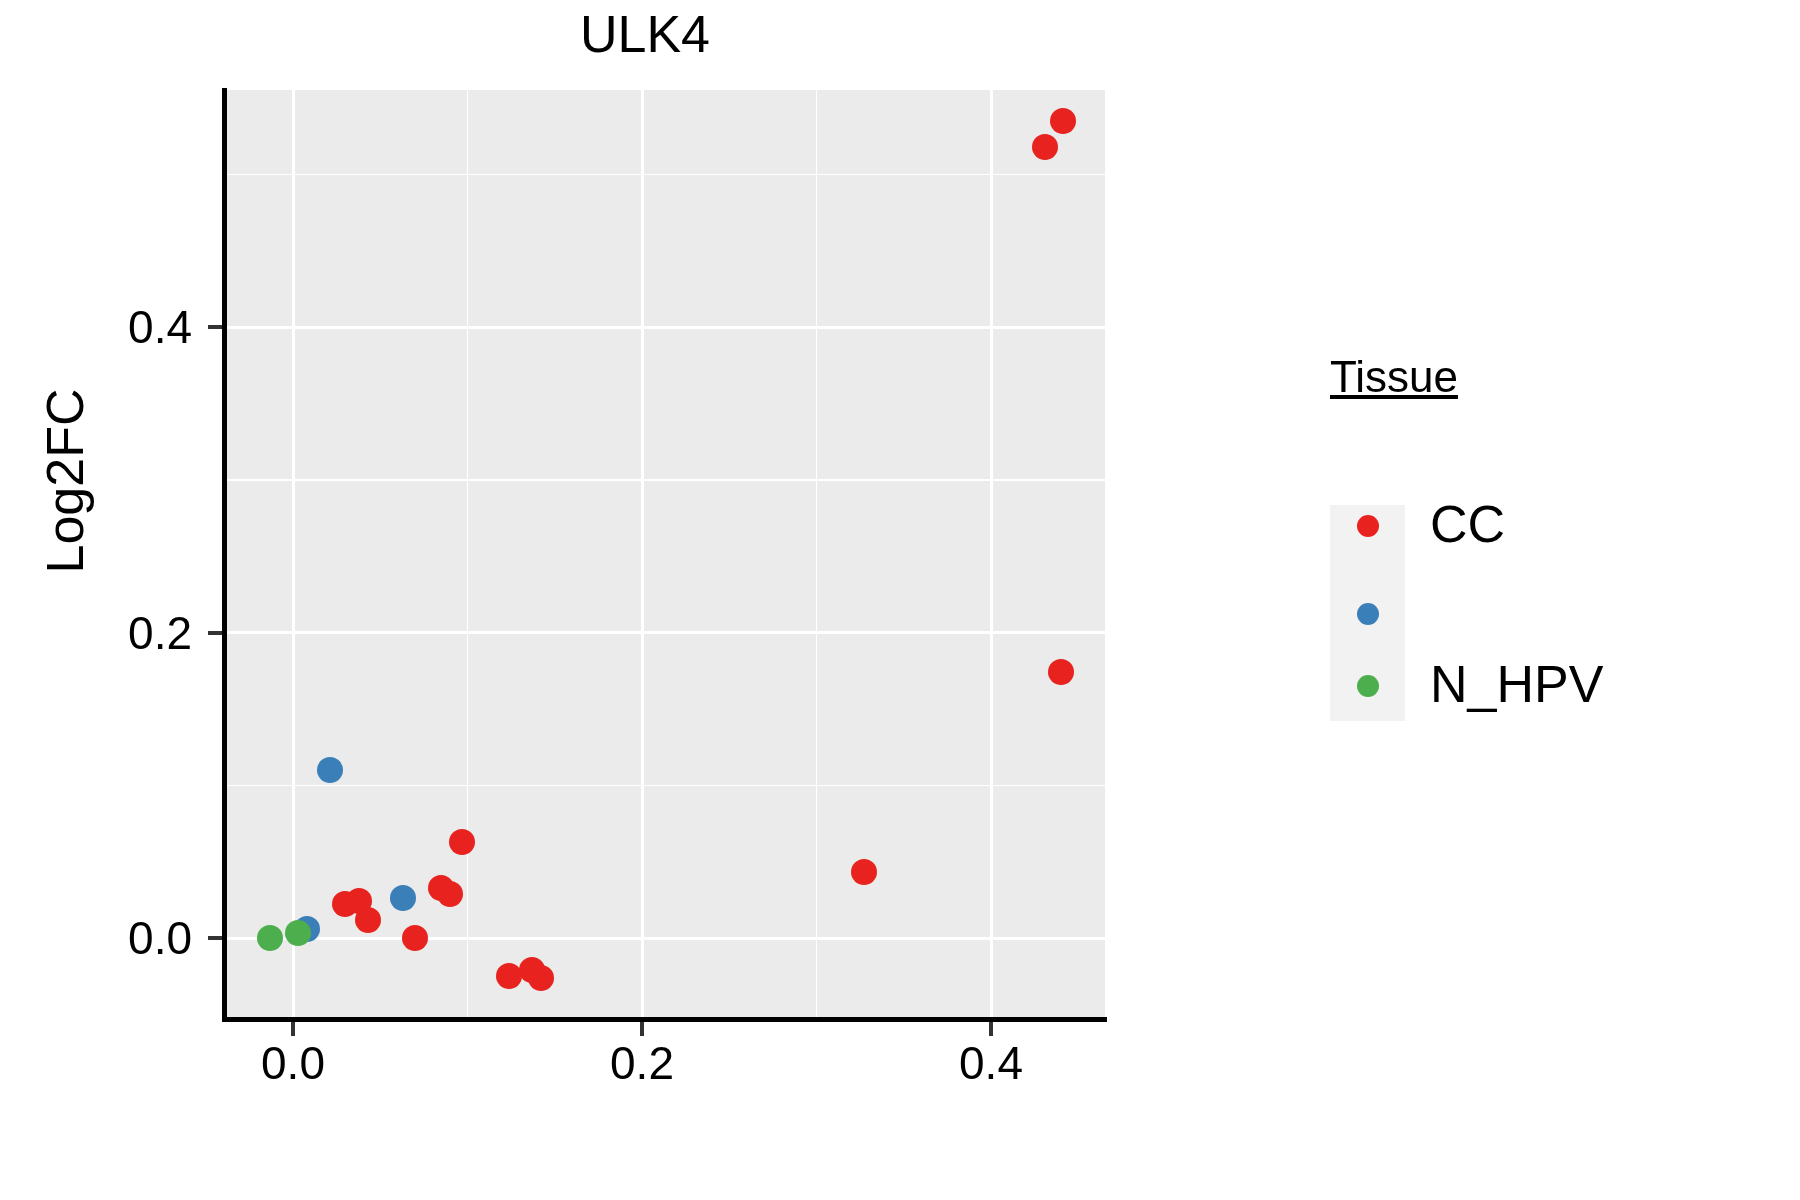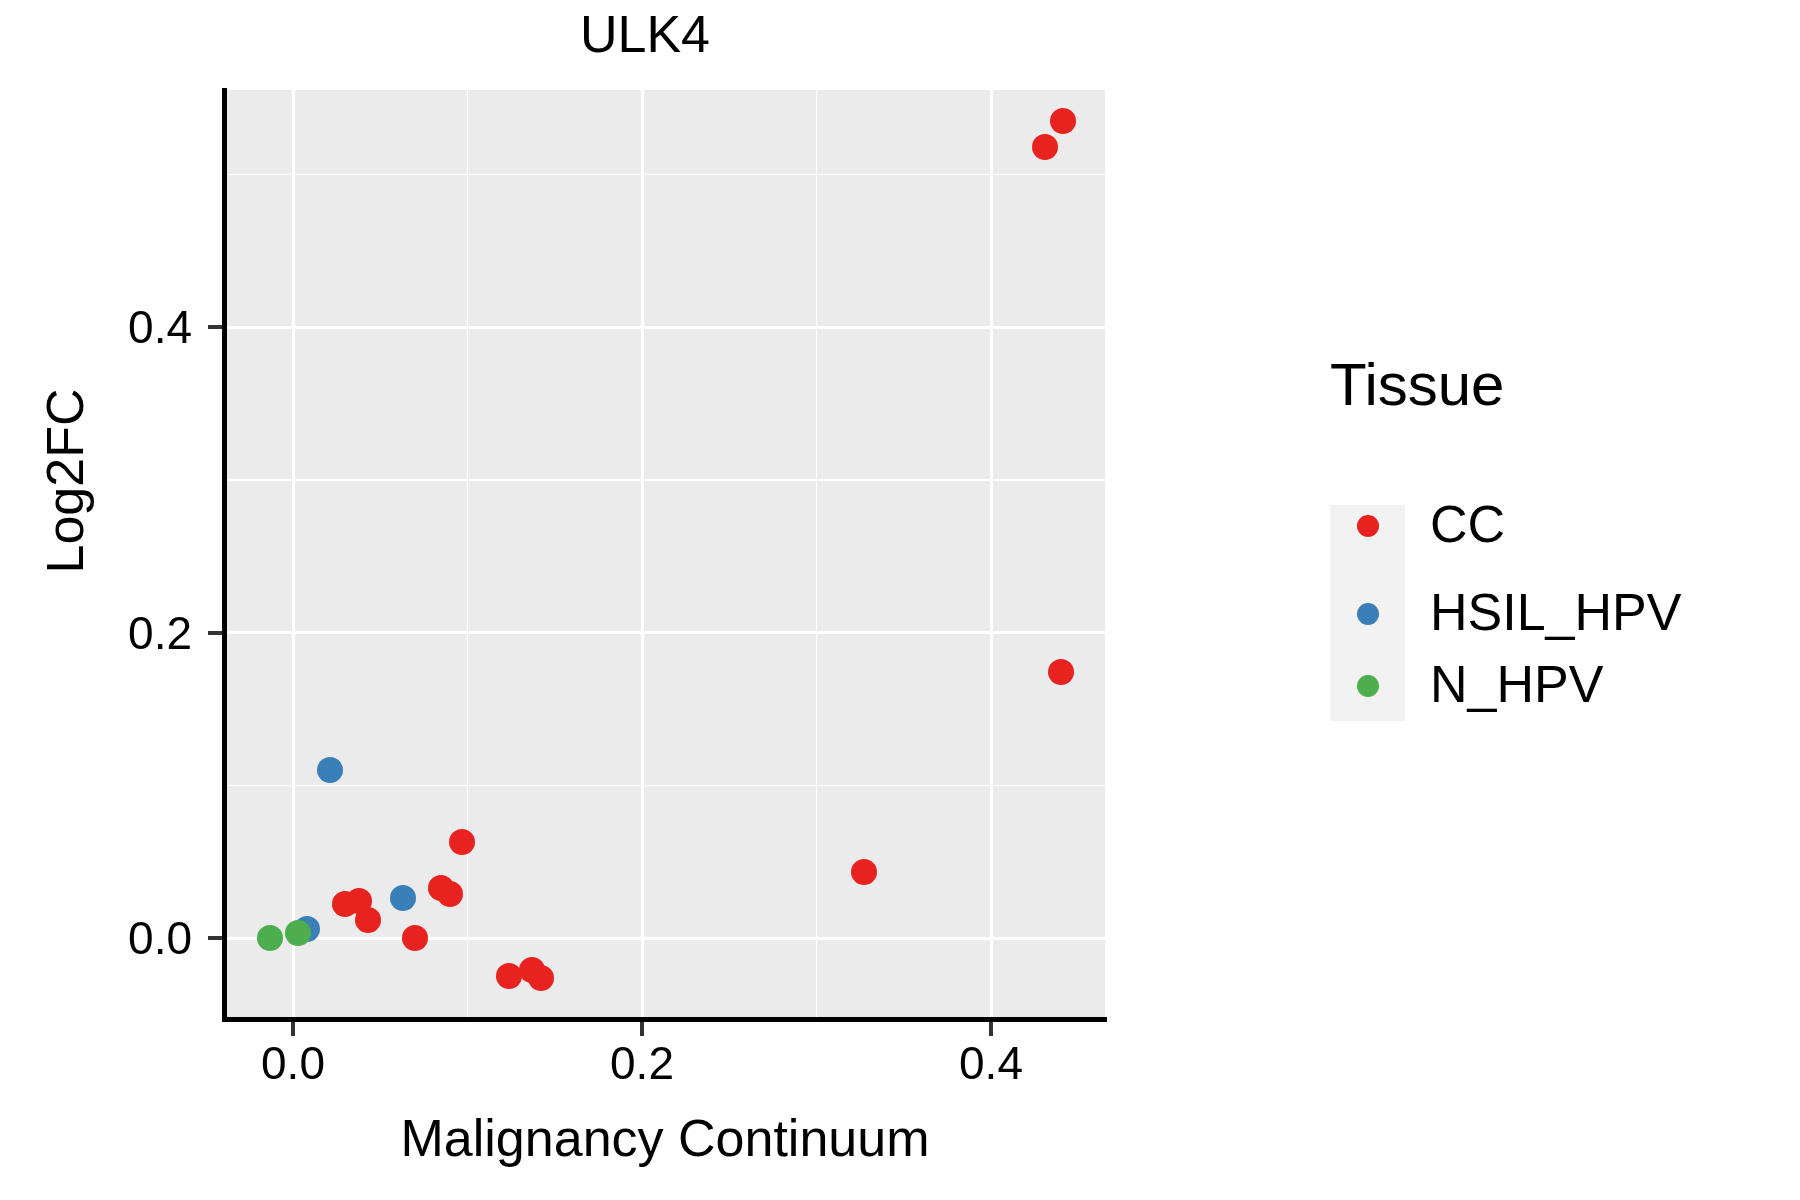--- a/index.html
+++ b/index.html
@@ -42,21 +42,21 @@
     font-size:52px;line-height:1;color:#000;
     transform:rotate(-90deg);transform-origin:center center;
   }
 
   
   .pt{position:absolute;border-radius:50%;}
 
   
   #legend{position:absolute;left:1330px;top:355px;width:430px;}
   #legend-title{
-    position:absolute;left:0;top:0;font-size:60px;line-height:1;color:#000;
+    position:absolute;left:0;top:0;font-size:44px;line-height:1;color:#000;text-decoration:underline;
   }
   #legend-keys{position:absolute;left:0;top:150px;width:75px;background:#f2f2f2;}
   .legend-row{position:absolute;left:0;height:72px;}
   .legend-key{
     position:absolute;left:0;top:0;width:75px;height:72px;
   }
   .legend-key .dot{
     position:absolute;left:27px;top:26px;width:22px;height:22px;border-radius:50%;
   }
   .legend-label{
@@ -105,38 +105,36 @@
       <div class="pt" title="CC" style="left: 1032.1px; top: 134.014px; width: 26px; height: 26px; background: rgb(232, 34, 31);"></div>
       <div class="pt" title="CC" style="left: 1049.55px; top: 108.055px; width: 26px; height: 26px; background: rgb(232, 34, 31);"></div>
       <div class="pt" title="CC" style="left: 1047.8px; top: 659.302px; width: 26px; height: 26px; background: rgb(232, 34, 31);"></div>
       <div class="pt" title="HSIL_HPV" style="left: 293.96px; top: 915.838px; width: 26px; height: 26px; background: rgb(58, 127, 184);"></div>
       <div class="pt" title="HSIL_HPV" style="left: 316.645px; top: 757.03px; width: 26px; height: 26px; background: rgb(58, 127, 184);"></div>
       <div class="pt" title="HSIL_HPV" style="left: 389.935px; top: 885.298px; width: 26px; height: 26px; background: rgb(58, 127, 184);"></div>
       <div class="pt" title="N_HPV" style="left: 257.315px; top: 925px; width: 26px; height: 26px; background: rgb(76, 174, 76);"></div>
       <div class="pt" title="N_HPV" style="left: 285.235px; top: 920.419px; width: 26px; height: 26px; background: rgb(76, 174, 76);"></div>
     </div>
 
-  <div id="xlabel">Malignancy Continuum</div>
   <div id="ylabel">Log2FC</div>
 
   <div id="legend">
     <div id="legend-title">Tissue</div>
     <div id="legend-keys" style="top: 150px; height: 216px;"></div>
     <div id="legend-rows">
         <div class="legend-row" style="top: 134px; width: 430px;">
           <span class="legend-key">
             <span class="dot" style="background: rgb(232, 34, 31);"></span>
           </span>
           <span class="legend-label">CC</span>
         </div>
         <div class="legend-row" style="top: 222px; width: 430px;">
           <span class="legend-key">
             <span class="dot" style="background: rgb(58, 127, 184);"></span>
           </span>
-          <span class="legend-label">HSIL_HPV</span>
         </div>
         <div class="legend-row" style="top: 294px; width: 430px; text-decoration: underline;">
           <span class="legend-key">
             <span class="dot" style="background: rgb(76, 174, 76);"></span>
           </span>
           <span class="legend-label">N_HPV</span>
         </div>
       </div>
   </div>
 

